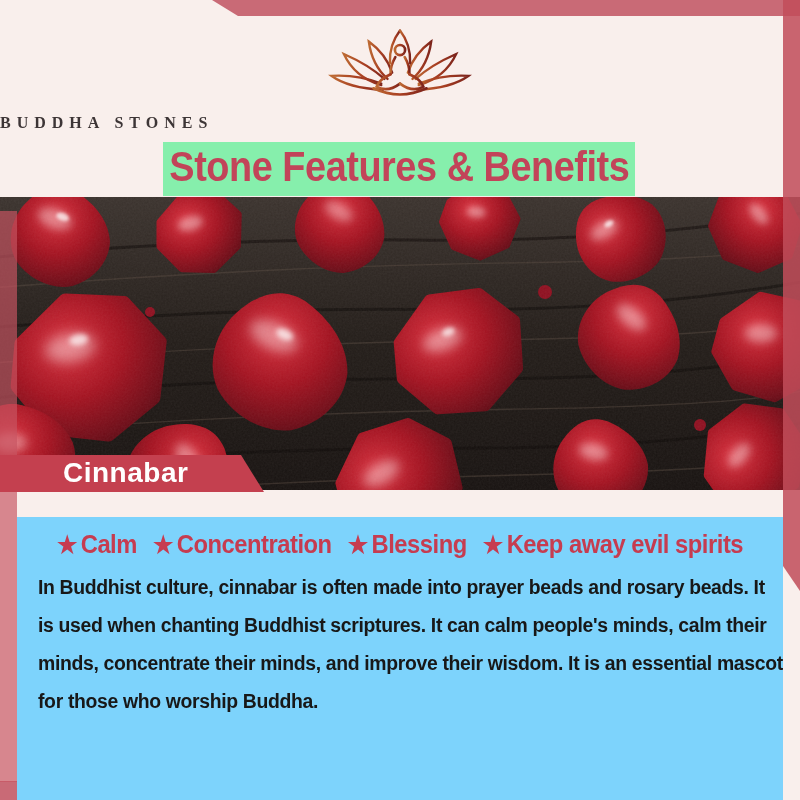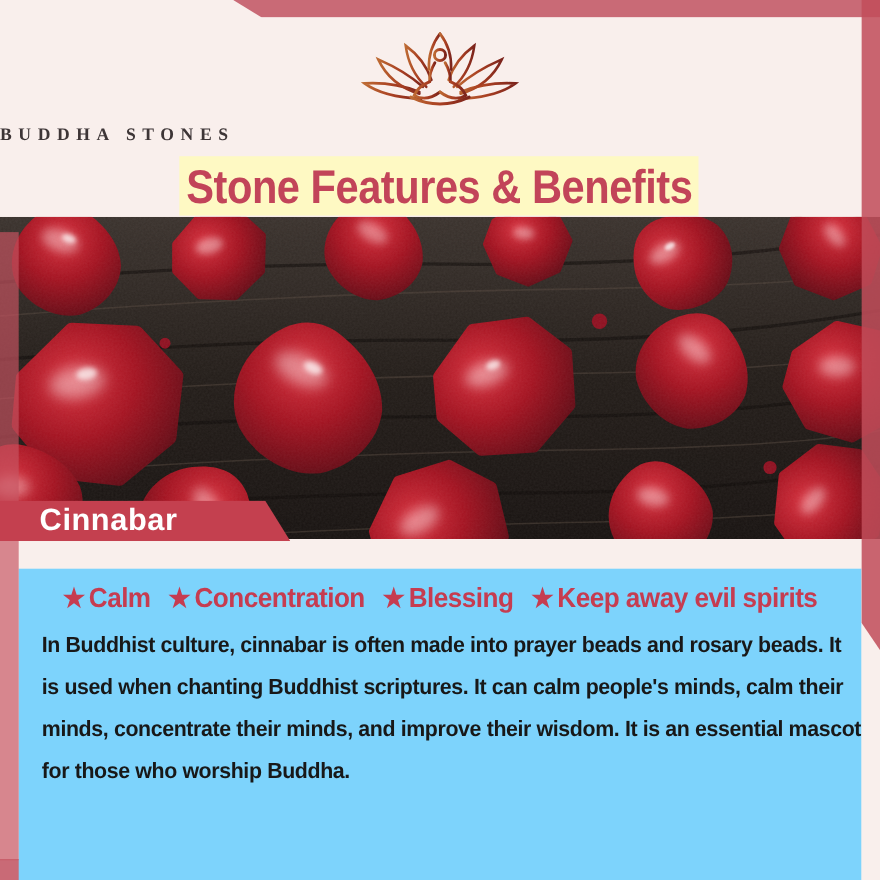--- a/index.html
+++ b/index.html
@@ -15,30 +15,30 @@
   .ribbon-right{left:783px;top:0;width:17px;height:591px;background:rgba(193,77,90,.86);
             clip-path:polygon(0 0,17px 0,17px 591px,0 566px);}
   .ribbon-left{left:0;top:211px;width:17px;height:571px;background:rgba(199,84,97,.68);}
   
   .brand{position:absolute;left:0;top:0;width:800px;height:142px;text-align:center;z-index:4;}
   .brand svg{position:absolute;left:322px;top:26px;}
   .brand-name{position:absolute;left:0;top:114px;width:800px;text-align:left;
       font-family:"Liberation Serif",serif;font-size:16px;font-weight:600;
       letter-spacing:6px;color:#3d3536;}
   
-  .title-box{position:absolute;left:163px;top:142px;width:472px;height:54px;background:#fef9c3;
-      display:flex;align-items:flex-end;justify-content:center;z-index:4;}
+  .title-box{position:absolute;left:163px;top:142px;width:472px;height:54px;background:#86efac;
+      display:flex;align-items:flex-start;justify-content:center;z-index:4;}
   .title-box h1{margin:0;font-size:43px;font-weight:bold;color:#c24459;letter-spacing:-.5px;
       transform:scaleX(.88);white-space:nowrap;}
   
   .photo{position:absolute;left:0;top:197px;width:800px;height:293px;z-index:1;overflow:hidden;}
   
   .caption{position:absolute;left:0;top:455px;width:264px;height:37px;background:#c4404f;
       clip-path:polygon(0 0,241px 0,264px 37px,0 37px);z-index:6;}
-  .caption span{display:block;padding-left:36px;line-height:36px;font-size:28px;font-weight:bold;
+  .caption span{display:block;padding-left:63px;line-height:36px;font-size:28px;font-weight:bold;
       color:#ffffff;letter-spacing:.5px;}
   
   .content{position:absolute;left:17px;top:517px;width:766px;height:311px;background:#7dd3fc;
       z-index:2;overflow:hidden;}
   .features{margin-top:13px;display:flex;justify-content:center;align-items:center;gap:17px;
       white-space:nowrap;transform:scaleX(.95);}
   .feature{font-size:25px;font-weight:bold;color:#c63c50;letter-spacing:-.5px;}
   .feature .star{margin-right:4px;font-size:24px;}
   .description{margin:9px 0 0 21px;width:734px;font-size:20px;letter-spacing:-.35px;
       line-height:38px;color:#181818;white-space:pre;font-weight:bold;

